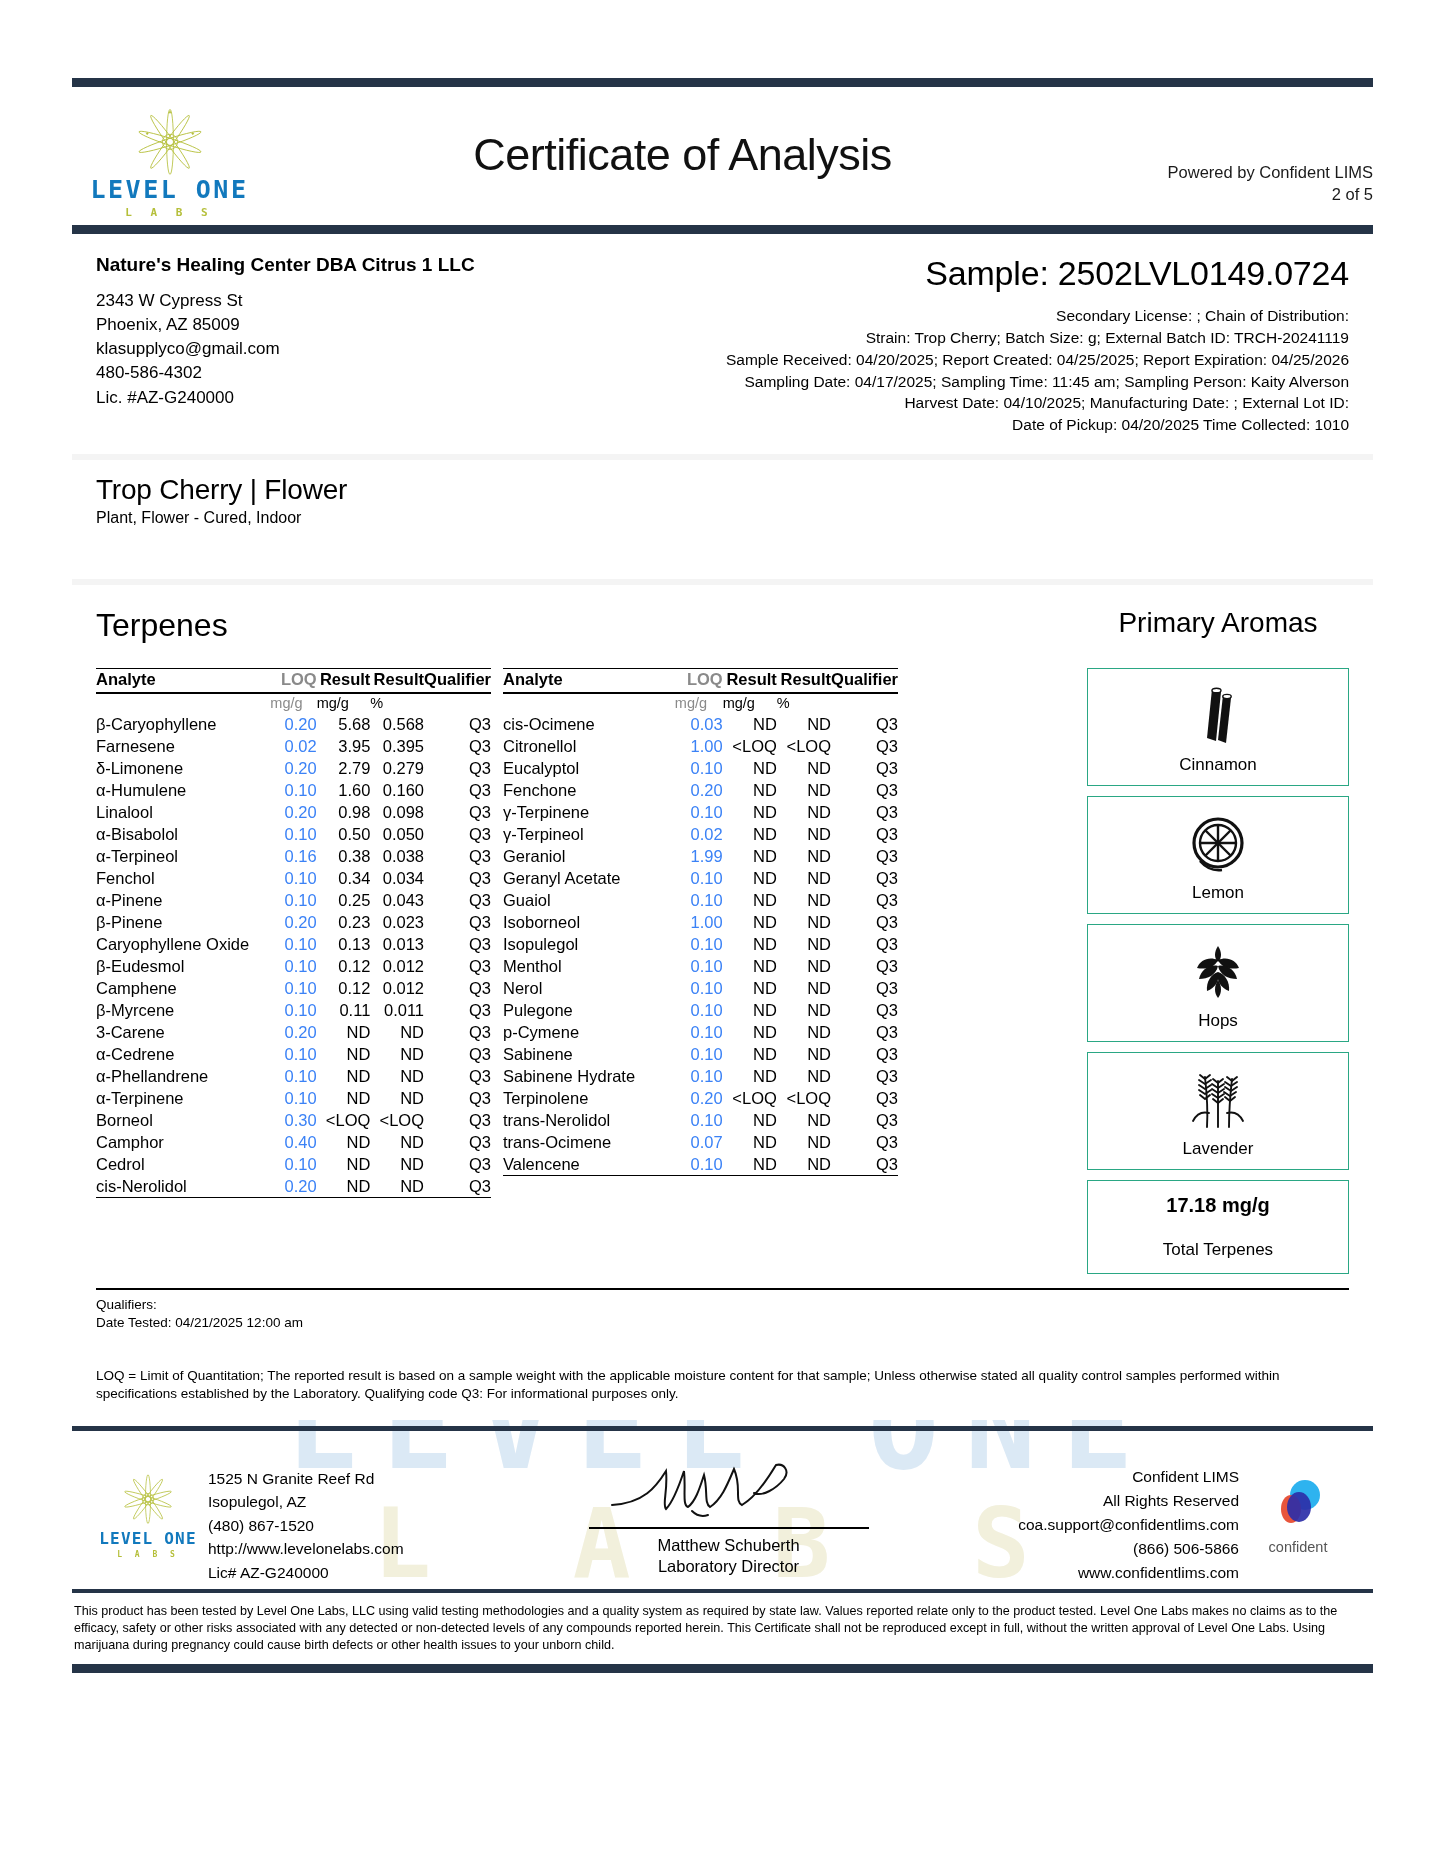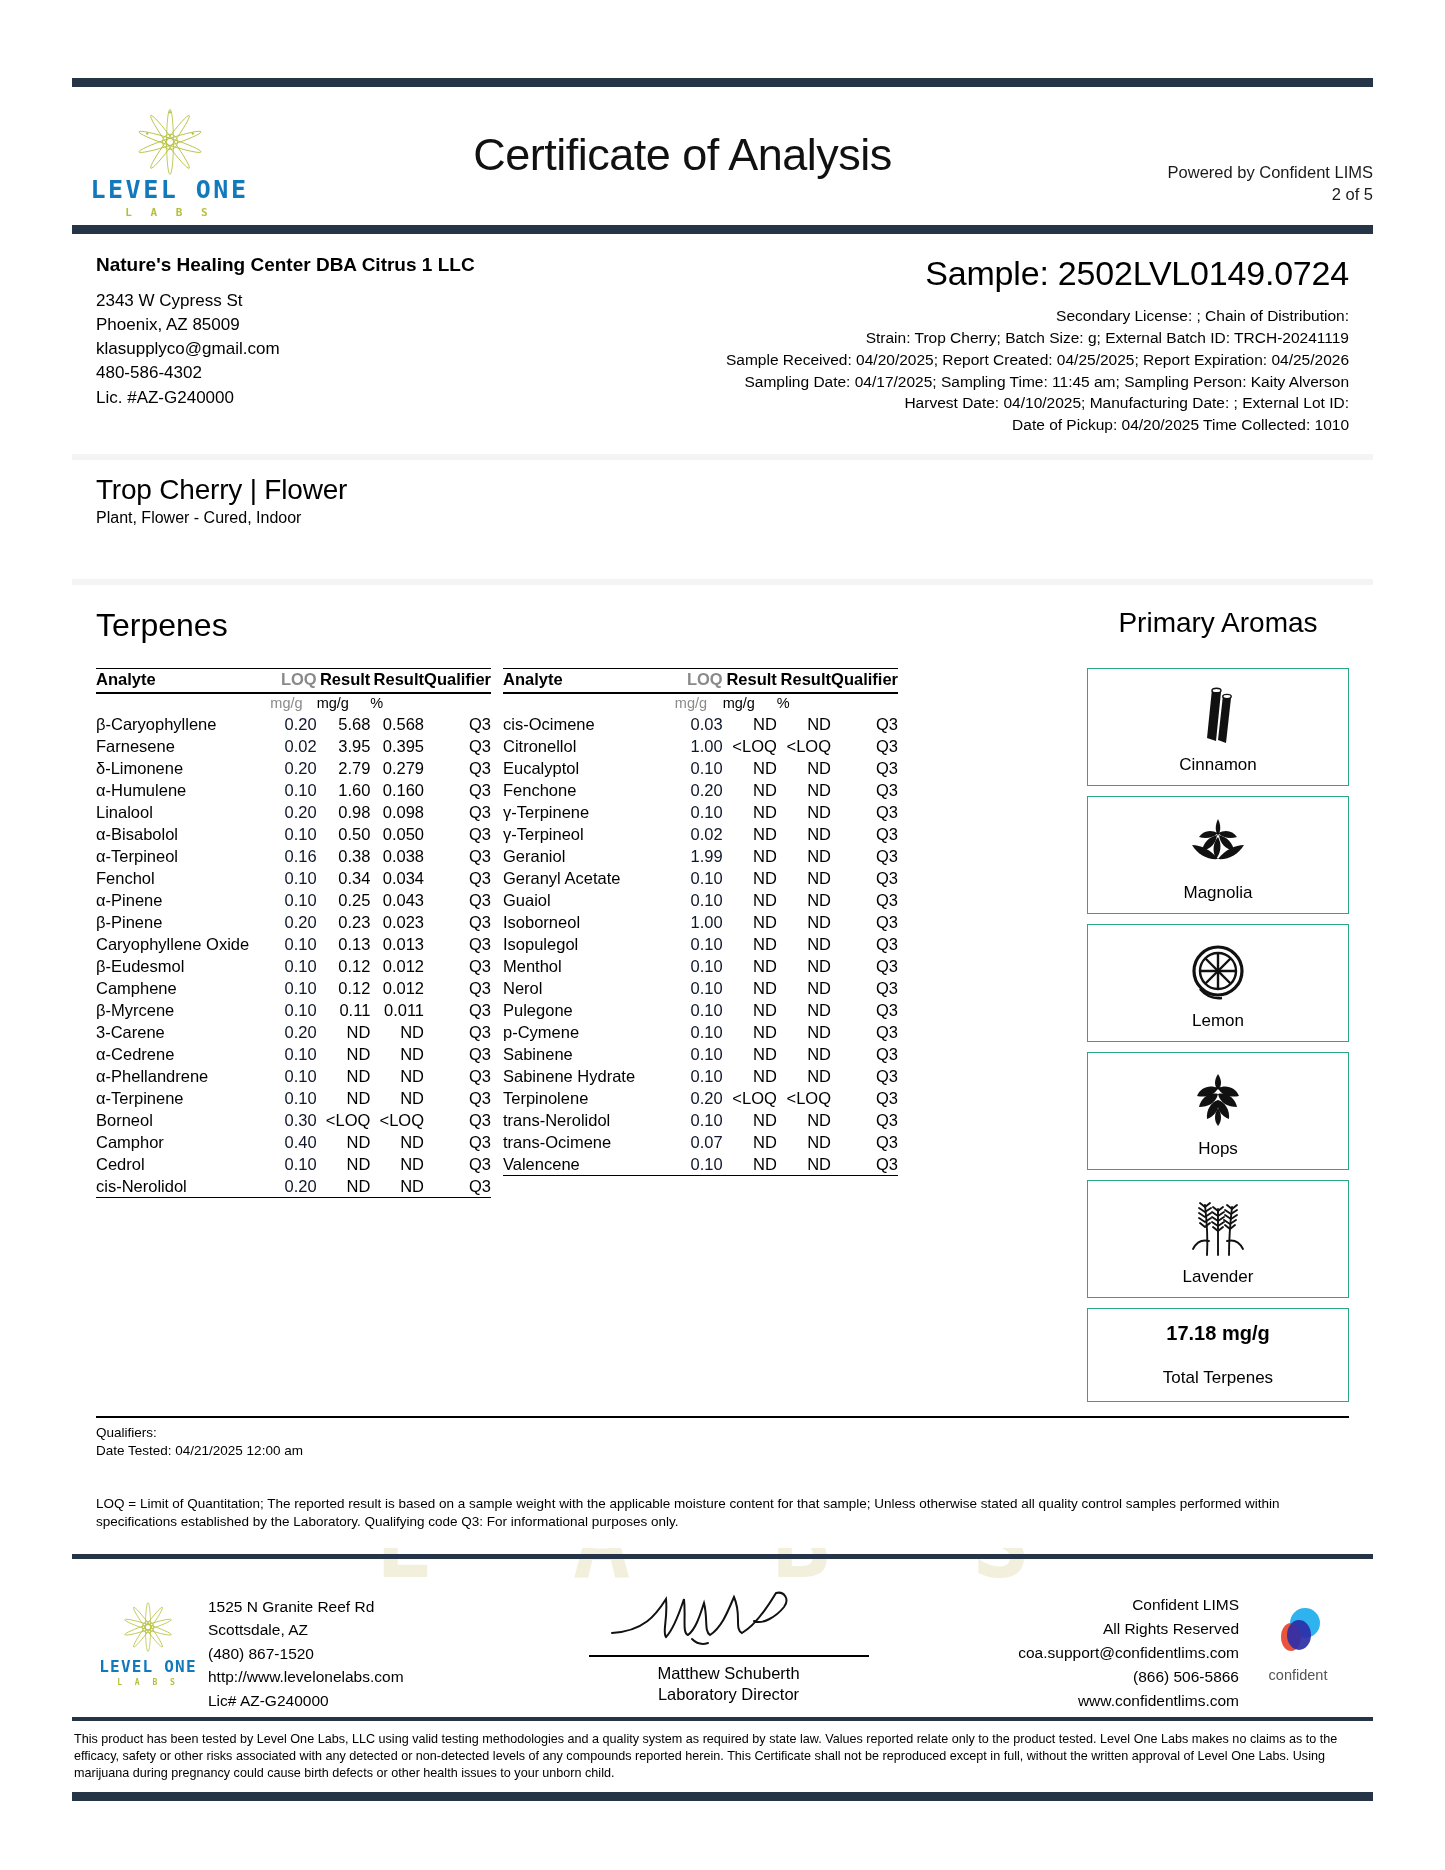--- a/index.html
+++ b/index.html
@@ -61,21 +61,21 @@
   table { border-collapse:collapse; width:100%; font-size:16.5px; }
   thead th { font-weight:bold; font-size:16.5px; padding:1px 0 3px 0; text-align:right;
              border-top:1.6px solid #000; border-bottom:2.6px double #000; }
   thead th.analyte { text-align:left; }
   thead th.loq { color:#8a8a8a; }
   .units td { color:#8a8a8a; font-size:14.5px; text-align:left; padding:1px 0 2px 0; }
   .units td.analyte { text-align:left; }
   .units td.qual { color:#000; }
   tbody td { padding:1.5px 0; text-align:right; white-space:nowrap; }
   tbody td.analyte { text-align:left; padding-right:6px; line-height:1.14; }
-  tbody td.loq { color:#0f172a; }
+  tbody td.loq { color:#3b82f6; }
   .tbl .endline { border-top:1.6px solid #000; height:0; }
   .tbl-right .endline { margin-top:0; }
 
   
   .aromas { width:262px; margin-left:14px; }
   .aroma-box { border:1.6px solid #2aa784; height:118px; margin-bottom:10px;
                display:flex; flex-direction:column; align-items:center; justify-content:center; }
   .aroma-ico { height:74px; display:flex; align-items:center; justify-content:center; }
   .aroma-label { font-size:17px; margin-top:2px; }
   .total-box { border:1.6px solid #2aa784; padding:13px 0 13px 0; text-align:center; }
@@ -575,37 +575,20 @@
                       <path d="M20 4 L29 7 L24 56 L15 53 Z"></path>
                       <path d="M31 10 L39 13 L34 58 L26 55 Z"></path>
                     </g>
                     <ellipse cx="24.5" cy="5.5" rx="4.5" ry="2.2" fill="#fff" stroke="#111" stroke-width="1.4"></ellipse>
                     <ellipse cx="35" cy="11.5" rx="4.2" ry="2.1" fill="#fff" stroke="#111" stroke-width="1.4"></ellipse>
                   </svg>
                 </div>
                 <div class="aroma-label">Cinnamon</div>
               </div>
 
-              <div class="aroma-box">
-                <div class="aroma-ico">
-                  <svg width="64" height="54" viewBox="0 0 64 54">
-                    <g fill="#111">
-                      <path d="M32 2 C29 8 29 14 32 19 C35 14 35 8 32 2 Z"></path>
-                      <path d="M32 16 C24 12 17 14 13 20 C20 22 27 21 32 16 Z"></path>
-                      <path d="M32 16 C40 12 47 14 51 20 C44 22 37 21 32 16 Z"></path>
-                      <path d="M31 18 C23 20 17 26 16 34 C24 32 30 27 31 18 Z"></path>
-                      <path d="M33 18 C41 20 47 26 48 34 C40 32 34 27 33 18 Z"></path>
-                      <path d="M32 20 C27 26 26 34 30 42 C35 36 36 27 32 20 Z"></path>
-                      <path d="M6 28 C12 38 22 43 32 42 C25 33 15 28 6 28 Z"></path>
-                      <path d="M58 28 C52 38 42 43 32 42 C39 33 49 28 58 28 Z"></path>
-                    </g>
-                  </svg>
-                </div>
-                <div class="aroma-label">Magnolia</div>
-              </div>
 
               <div class="aroma-box">
                 <div class="aroma-ico">
                   <svg width="60" height="58" viewBox="0 0 60 58">
                     <circle cx="30" cy="28" r="24" fill="#fff" stroke="#111" stroke-width="3.2"></circle>
                     <circle cx="30" cy="28" r="18" fill="none" stroke="#111" stroke-width="2.4"></circle>
                     <g stroke="#111" stroke-width="2.4">
                       <line x1="30" y1="10" x2="30" y2="46"></line>
                       <line x1="12" y1="28" x2="48" y2="28"></line>
                       <line x1="17" y1="15" x2="43" y2="41"></line>
@@ -684,21 +667,21 @@
             <ellipse cx="100" cy="92" rx="9" ry="86" transform="rotate(144 100 92)"></ellipse>
             <circle cx="100" cy="92" r="20"></circle>
           </g>
         </svg>
         <div class="f-word">LEVEL ONE</div>
         <div class="f-sub">L A B S</div>
       </div>
 
       <div class="f-addr">
         <div>1525 N Granite Reef Rd</div>
-        <div>Scottsdale, AZ</div>
+        <div>Isopulegol, AZ</div>
         <div>(480) 867-1520</div>
         <div>http://www.levelonelabs.com</div>
         <div>Lic# AZ-G240000</div>
       </div>
 
       <div class="f-sign">
         <svg width="250" height="66" viewBox="0 0 250 66">
           <g fill="none" stroke="#111" stroke-width="2" stroke-linecap="round">
             <path d="M8 48 C40 46 52 30 62 14 C64 34 58 48 62 52 C70 44 76 26 80 14 C82 32 78 48 84 50 C92 44 96 30 100 18 C104 34 100 46 106 50 C118 42 124 26 130 12 C138 30 130 44 138 48 C152 40 166 18 172 8 C180 6 186 14 180 22 C172 32 158 40 150 36"></path>
             <path d="M88 54 C92 58 98 60 104 58"></path>

